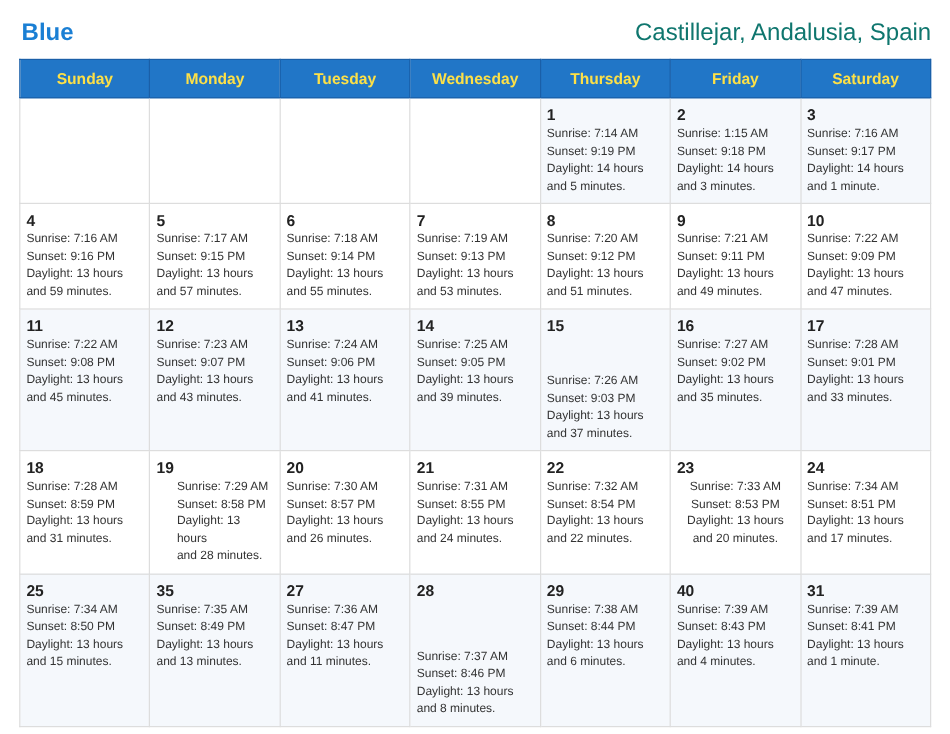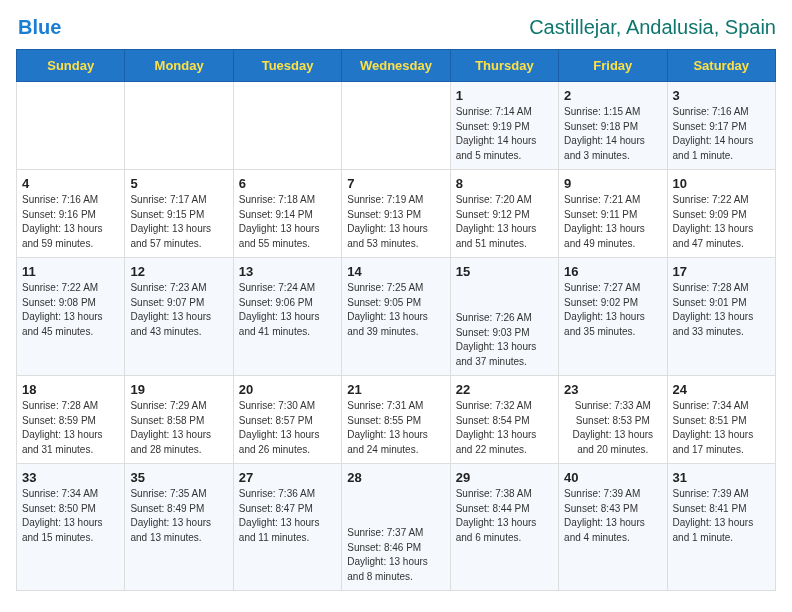--- a/index.html
+++ b/index.html
@@ -249,21 +249,21 @@
       <tr>
         <td>
           <span class="day-number">18</span>
           <div class="day-info" style="white-space: pre-line;">Sunrise: 7:28 AM
 Sunset: 8:59 PM
 Daylight: 13 hours
 and 31 minutes.</div>
         </td>
         <td>
           <span class="day-number">19</span>
-          <div class="day-info" style="white-space: pre-line;">Sunrise: 7:29 AM
+          <div class="day-info" style="white-space: pre-line; margin-left: 17px;">Sunrise: 7:29 AM
 Sunset: 8:58 PM
 Daylight: 13 hours
 and 28 minutes.</div>
         </td>
         <td>
           <span class="day-number">20</span>
           <div class="day-info" style="white-space: pre-line;">Sunrise: 7:30 AM
 Sunset: 8:57 PM
 Daylight: 13 hours
 and 26 minutes.</div>
@@ -292,21 +292,21 @@
         <td>
           <span class="day-number">24</span>
           <div class="day-info" style="white-space: pre-line;">Sunrise: 7:34 AM
 Sunset: 8:51 PM
 Daylight: 13 hours
 and 17 minutes.</div>
         </td>
       </tr>
       <tr>
         <td>
-          <span class="day-number">33</span>
+          <span class="day-number">25</span>
           <div class="day-info" style="white-space: pre-line;">Sunrise: 7:34 AM
 Sunset: 8:50 PM
 Daylight: 13 hours
 and 15 minutes.</div>
         </td>
         <td>
           <span class="day-number">35</span>
           <div class="day-info" style="white-space: pre-line;">Sunrise: 7:35 AM
 Sunset: 8:49 PM
 Daylight: 13 hours

